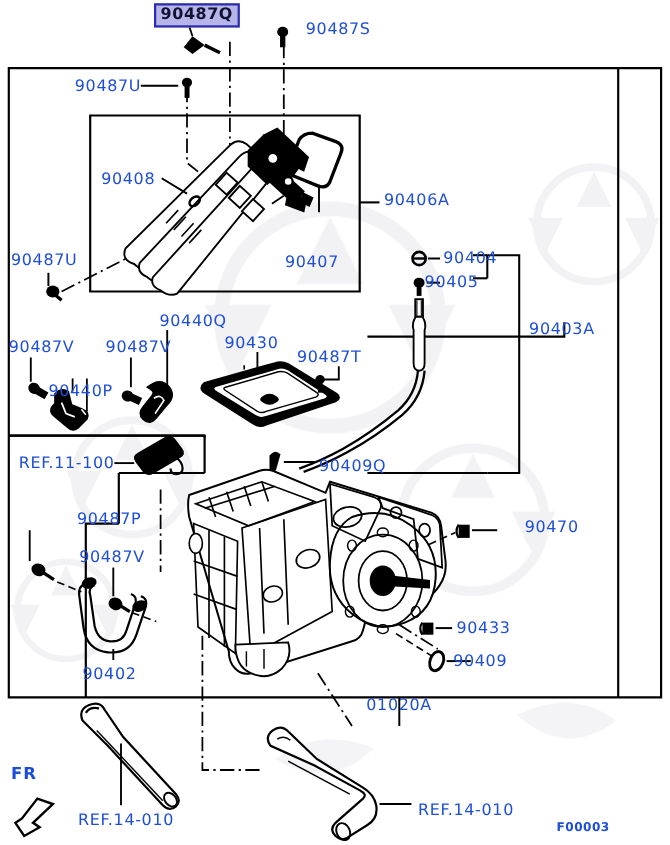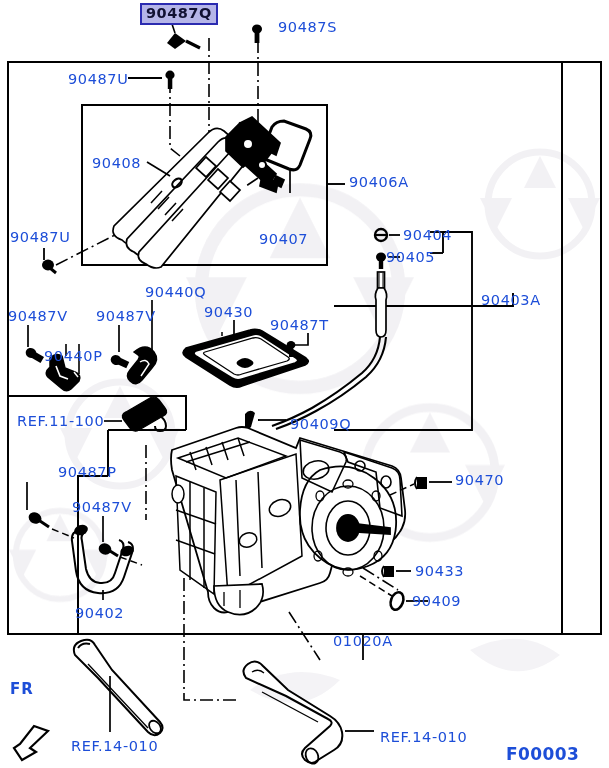--- a/index.html
+++ b/index.html
@@ -27,21 +27,21 @@
   .lbl {
     position: absolute;
     font-family: "DejaVu Sans", "Liberation Sans", sans-serif;
     font-size: 14.5px;
     letter-spacing: 0.6px;
     color: #1d4ed8;
     white-space: nowrap;
     line-height: 1;
   }
   .lbl.small {
-    font-size: 17px;
+    font-size: 11px;
     letter-spacing: 0.4px;
     font-weight: bold;
   }
   .lbl.fr {
     font-size: 15px;
     font-weight: bold;
     letter-spacing: 1px;
   }
   .lbl.highlight {
     background: #b5b5e8;
@@ -413,26 +413,26 @@
   <div class="lbl" style="left:386px; top:250px;">90405</div>
   <div class="lbl" style="left:481px; top:293px;">90403A</div>
   <div class="lbl" style="left:129px; top:285px;margin-left:16px;">90440Q</div>
   <div class="lbl" style="left:204px; top:305px;">90430</div>
   <div class="lbl" style="left:270px; top:318px;">90487T</div>
   <div class="lbl" style="left:8px; top:309px;">90487V</div>
   <div class="lbl" style="left:96px; top:309px;">90487V</div>
   <div class="lbl" style="left:44px; top:330px;margin-top:19px;">90440P</div>
   <div class="lbl" style="left:17px; top:414px;text-align:center;">REF.11-100</div>
   <div class="lbl" style="left:290px; top:417px;">90409Q</div>
-  <div class="lbl" style="left:12px; top:465px;padding-left:46px;">90487P</div>
-  <div class="lbl" style="left:455px; top:473px;">90470</div>
+  <div class="lbl" style="left:24px; top:465px;padding-left:46px;">90487P</div>
+  <div class="lbl" style="left:477px; top:473px;">90470</div>
   <div class="lbl" style="left:72px; top:500px;">90487V</div>
   <div class="lbl" style="left:415px; top:564px;">90433</div>
   <div class="lbl" style="left:412px; top:594px;">90409</div>
   <div class="lbl" style="left:75px; top:606px;">90402</div>
   <div class="lbl" style="left:333px; top:634px;">01020A</div>
   <div class="lbl" style="left:71px; top:739px;">REF.14-010</div>
   <div class="lbl" style="left:380px; top:730px;">REF.14-010</div>
 
-  <div class="lbl fr" style="left:10px; top:682px;">FR</div>
+  <div class="lbl fr" style="left:10px; top:696px;">FR</div>
   <div class="lbl small" style="left:506px; top:746px;">F00003</div>
 
 </div>
 
 </body></html>

